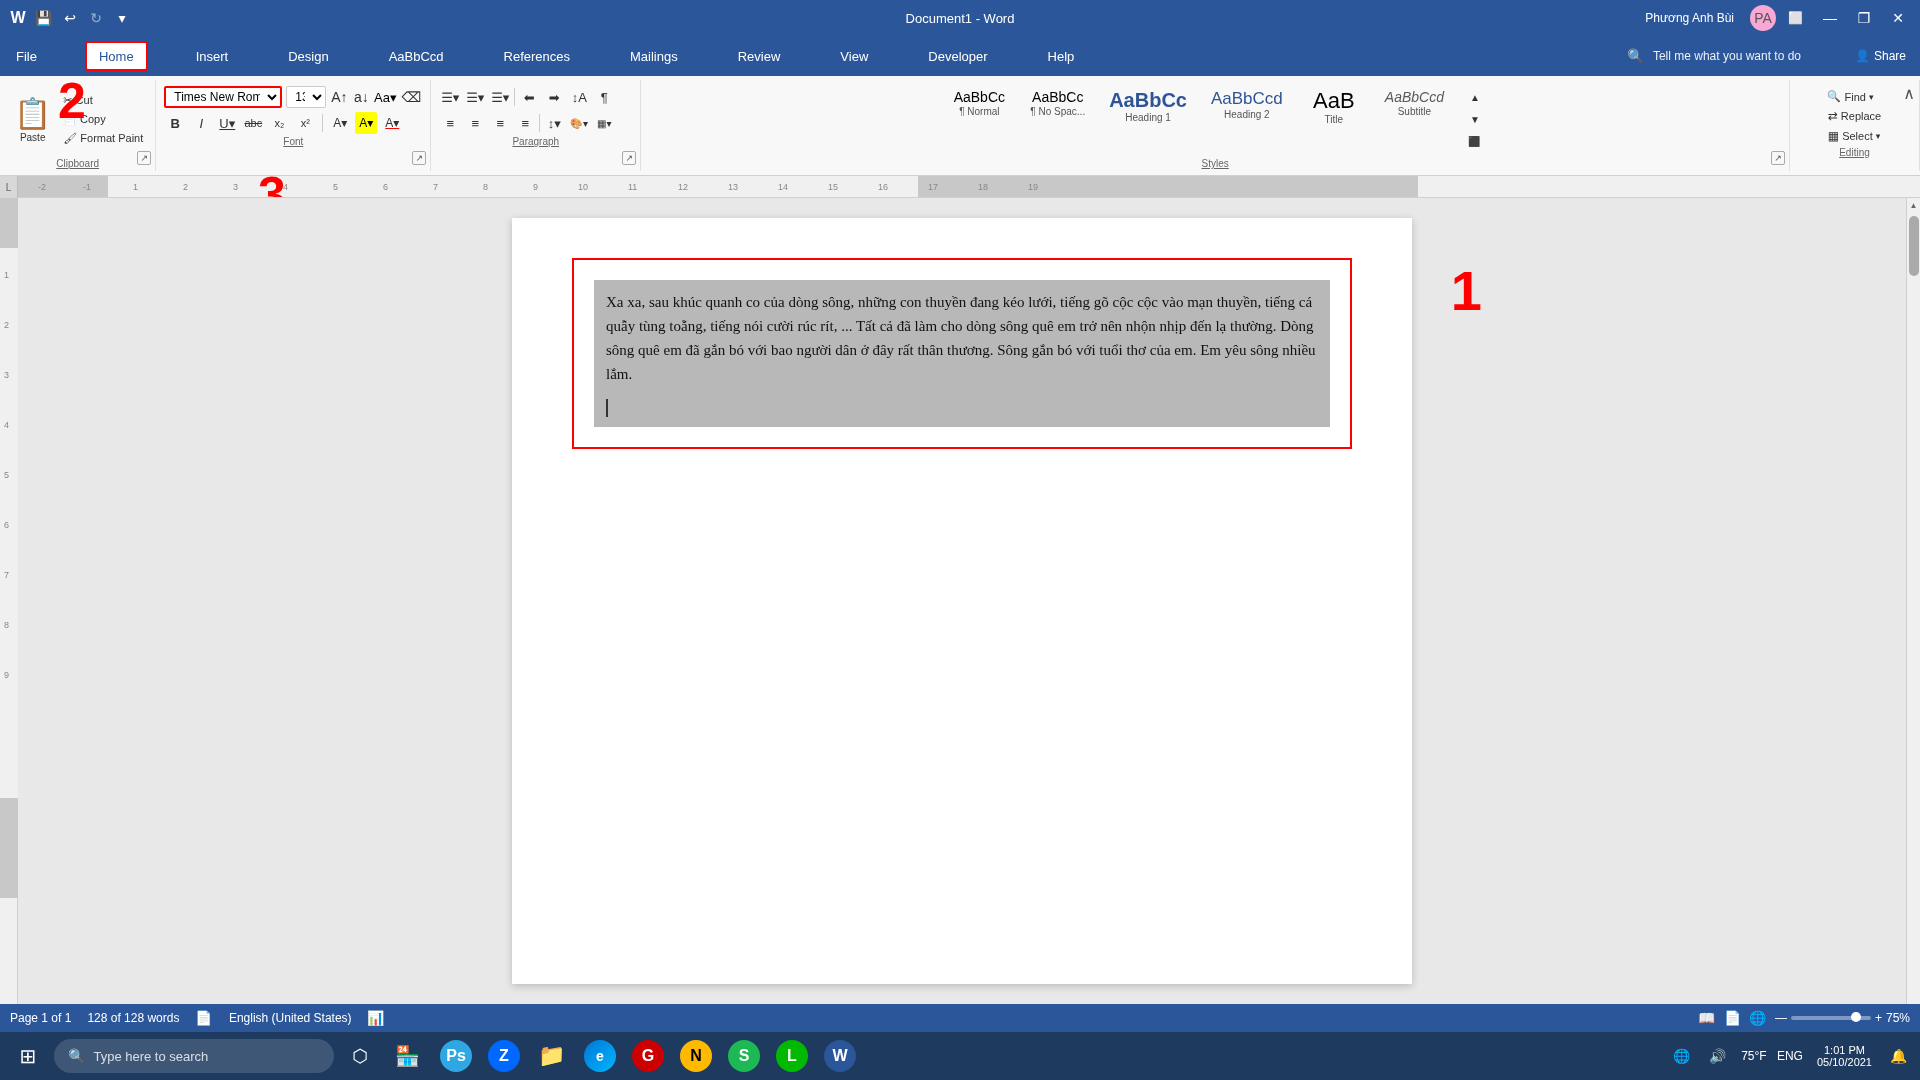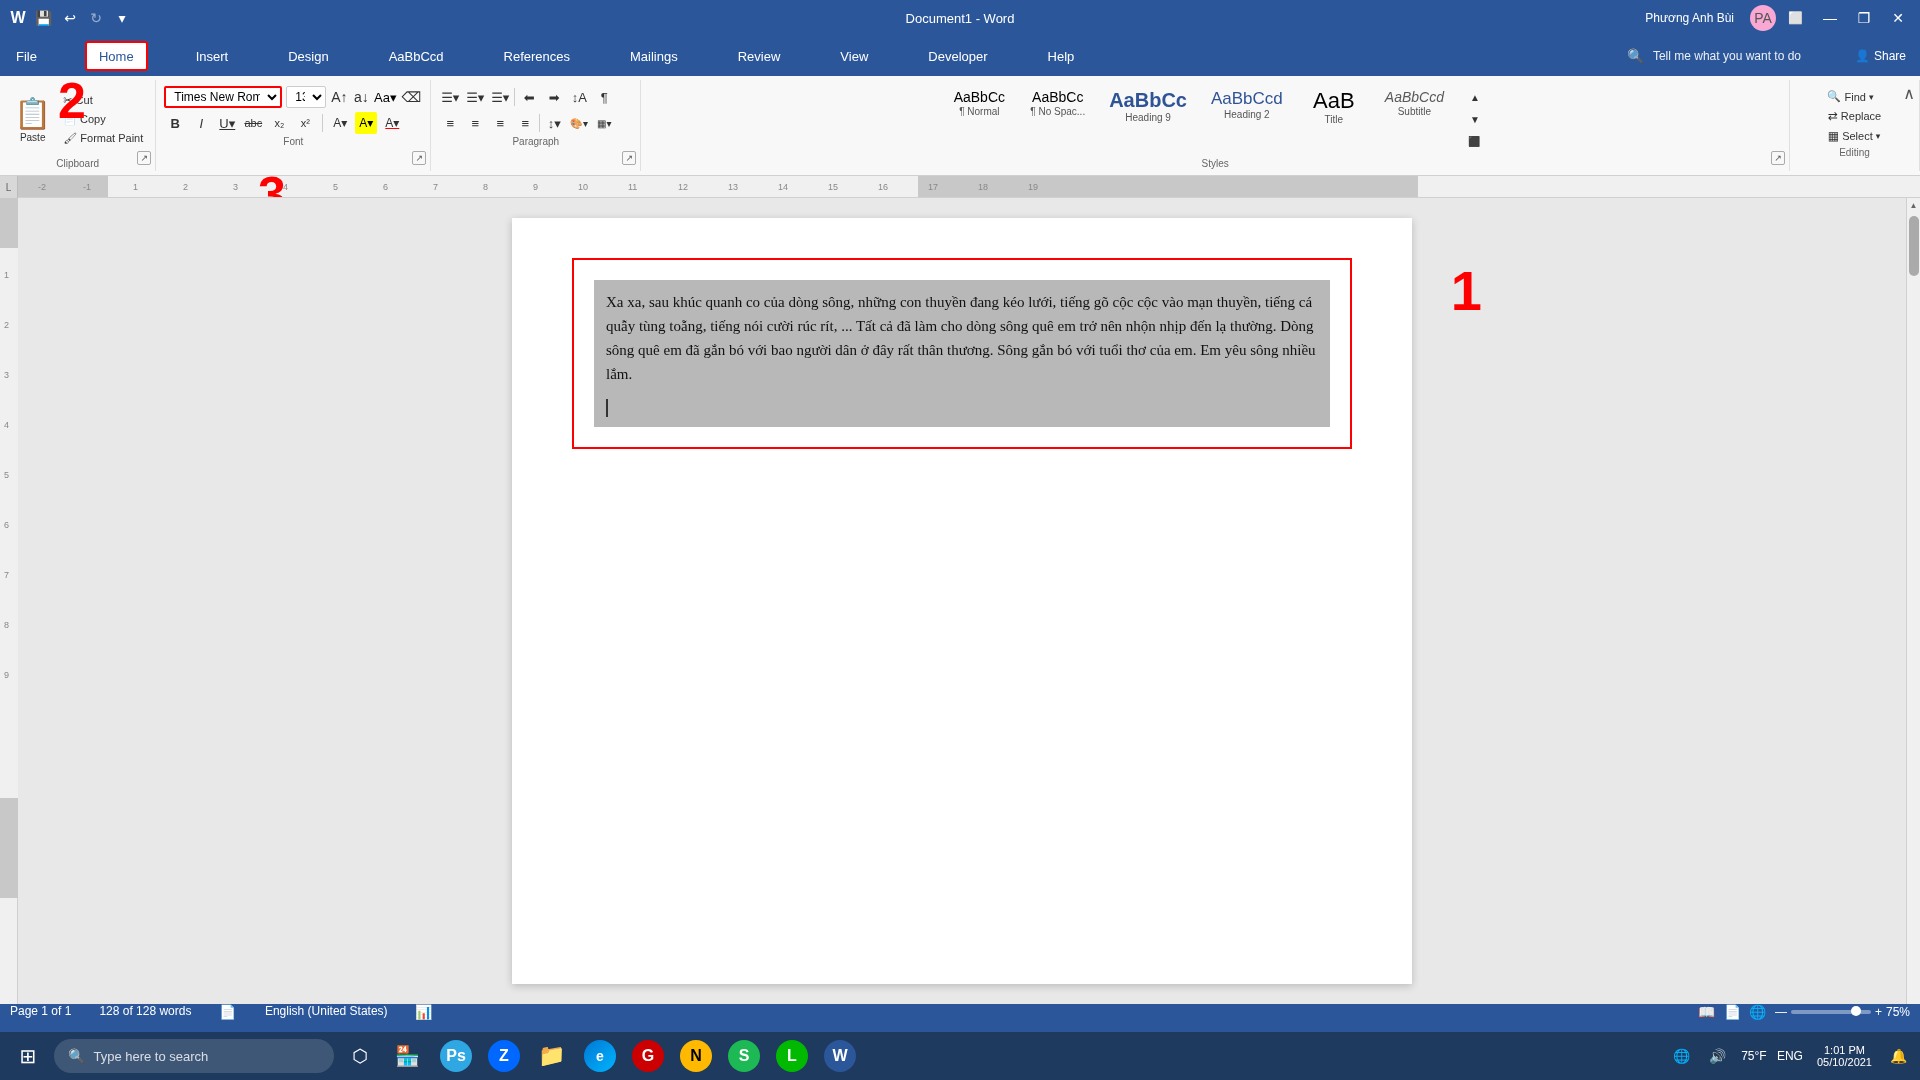--- a/index.html
+++ b/index.html
@@ -92,20 +92,21 @@
       display: flex;
       align-items: center;
       gap: 2px;
       flex: 1;
     }
     .ribbon-group-label {
       font-size: 10px;
       color: #666;
       padding-top: 2px;
       text-align: center;
+      text-decoration: underline;
     }
     .ribbon-btn-small {
       display: flex;
       align-items: center;
       gap: 3px;
       padding: 2px 4px;
       cursor: pointer;
       border-radius: 2px;
       font-size: 11px;
       color: #333;
@@ -318,26 +319,26 @@
       background: #aaa;
       border-radius: 5px;
       margin-top: 4px;
     }
 
     
     #status-bar {
       height: 28px;
       background: #2b579a;
       display: flex;
-      align-items: flex-start;
+      align-items: center;
       padding: 0 10px;
       color: white;
       font-size: 12px;
       flex-shrink: 0;
-      gap: 28px;
+      gap: 16px;
     }
     #status-bar-right {
       margin-left: auto;
       display: flex;
       align-items: center;
       gap: 8px;
     }
     .status-zoom {
       display: flex;
       align-items: center;
@@ -610,21 +611,21 @@
       <div class="style-item style-normal">
         <div class="style-preview">AaBbCc</div>
         <div class="style-label">¶ Normal</div>
       </div>
       <div class="style-item style-nospace">
         <div class="style-preview">AaBbCc</div>
         <div class="style-label">¶ No Spac...</div>
       </div>
       <div class="style-item style-h1">
         <div class="style-preview" style="font-size:20px;color:#2F5496;font-weight:bold;">AaBbCc</div>
-        <div class="style-label">Heading 9</div>
+        <div class="style-label">Heading 1</div>
       </div>
       <div class="style-item style-h2">
         <div class="style-preview" style="font-size:17px;color:#2F5496;">AaBbCcd</div>
         <div class="style-label">Heading 2</div>
       </div>
       <div class="style-item style-title">
         <div class="style-preview" style="font-size:22px;font-weight:normal;">AaB</div>
         <div class="style-label">Title</div>
       </div>
       <div class="style-item style-subtitle">

